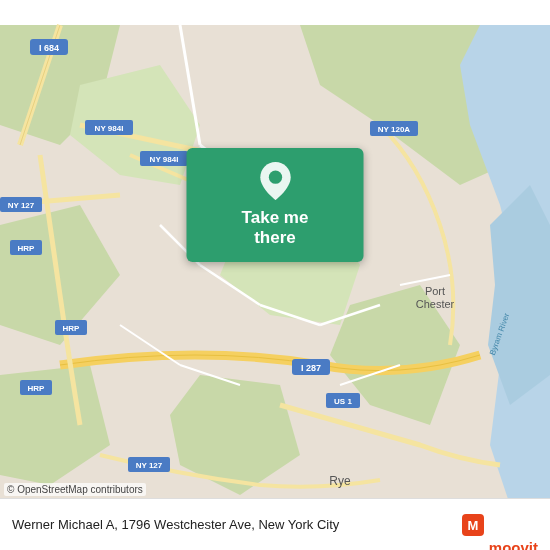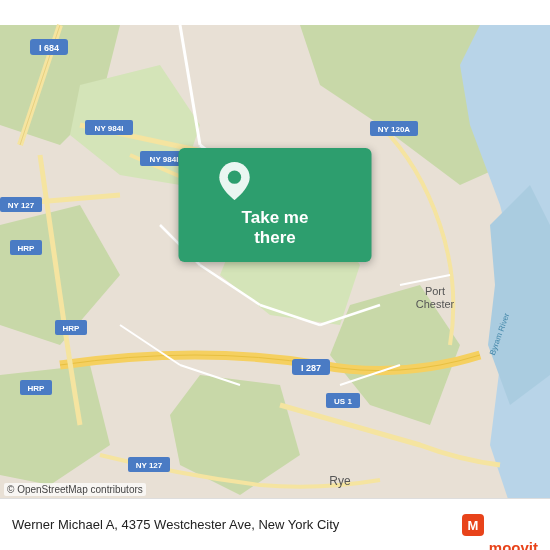--- a/index.html
+++ b/index.html
@@ -78,22 +78,23 @@
       background: #2d9e6e;
       color: white;
       border: none;
       border-radius: 6px;
       padding: 14px 40px;
       font-size: 17px;
       font-weight: 600;
       cursor: pointer;
       display: flex;
       flex-direction: column;
+      align-items: center;
       gap: 8px;
-      width: 193px;
+      width: 177px;
       box-shadow: 0 2px 8px rgba(0,0,0,0.3);
     }
 
     #location-pin-icon {
       width: 32px;
       height: 38px;
     }
   </style>
 </head>
 <body>
@@ -195,21 +196,21 @@
       <circle cx="16" cy="16" r="7" fill="#2d9e6e"></circle>
     </svg>
     <span>Take me there</span>
   </button>
 
   <div id="osm-credit">
     <span>© OpenStreetMap contributors</span>
   </div>
 
   <div id="info-bar">
-    <span id="address-text">Werner Michael A, 4375 Westchester Ave, New York City</span>
+    <span id="address-text">Werner Michael A, 1796 Westchester Ave, New York City</span>
     <div id="moovit-logo">
 
       <svg width="22" height="22" viewBox="0 0 22 22">
         <rect width="22" height="22" rx="4" fill="#e8431a"></rect>
         <text x="11" y="16" text-anchor="middle" font-size="13" font-weight="bold" fill="white">M</text>
       </svg>
       <span style="color:#e8431a; font-weight:bold; font-size:15px; margin-left:3px;margin-top:46px;">moovit</span>
     </div>
   </div>
 

